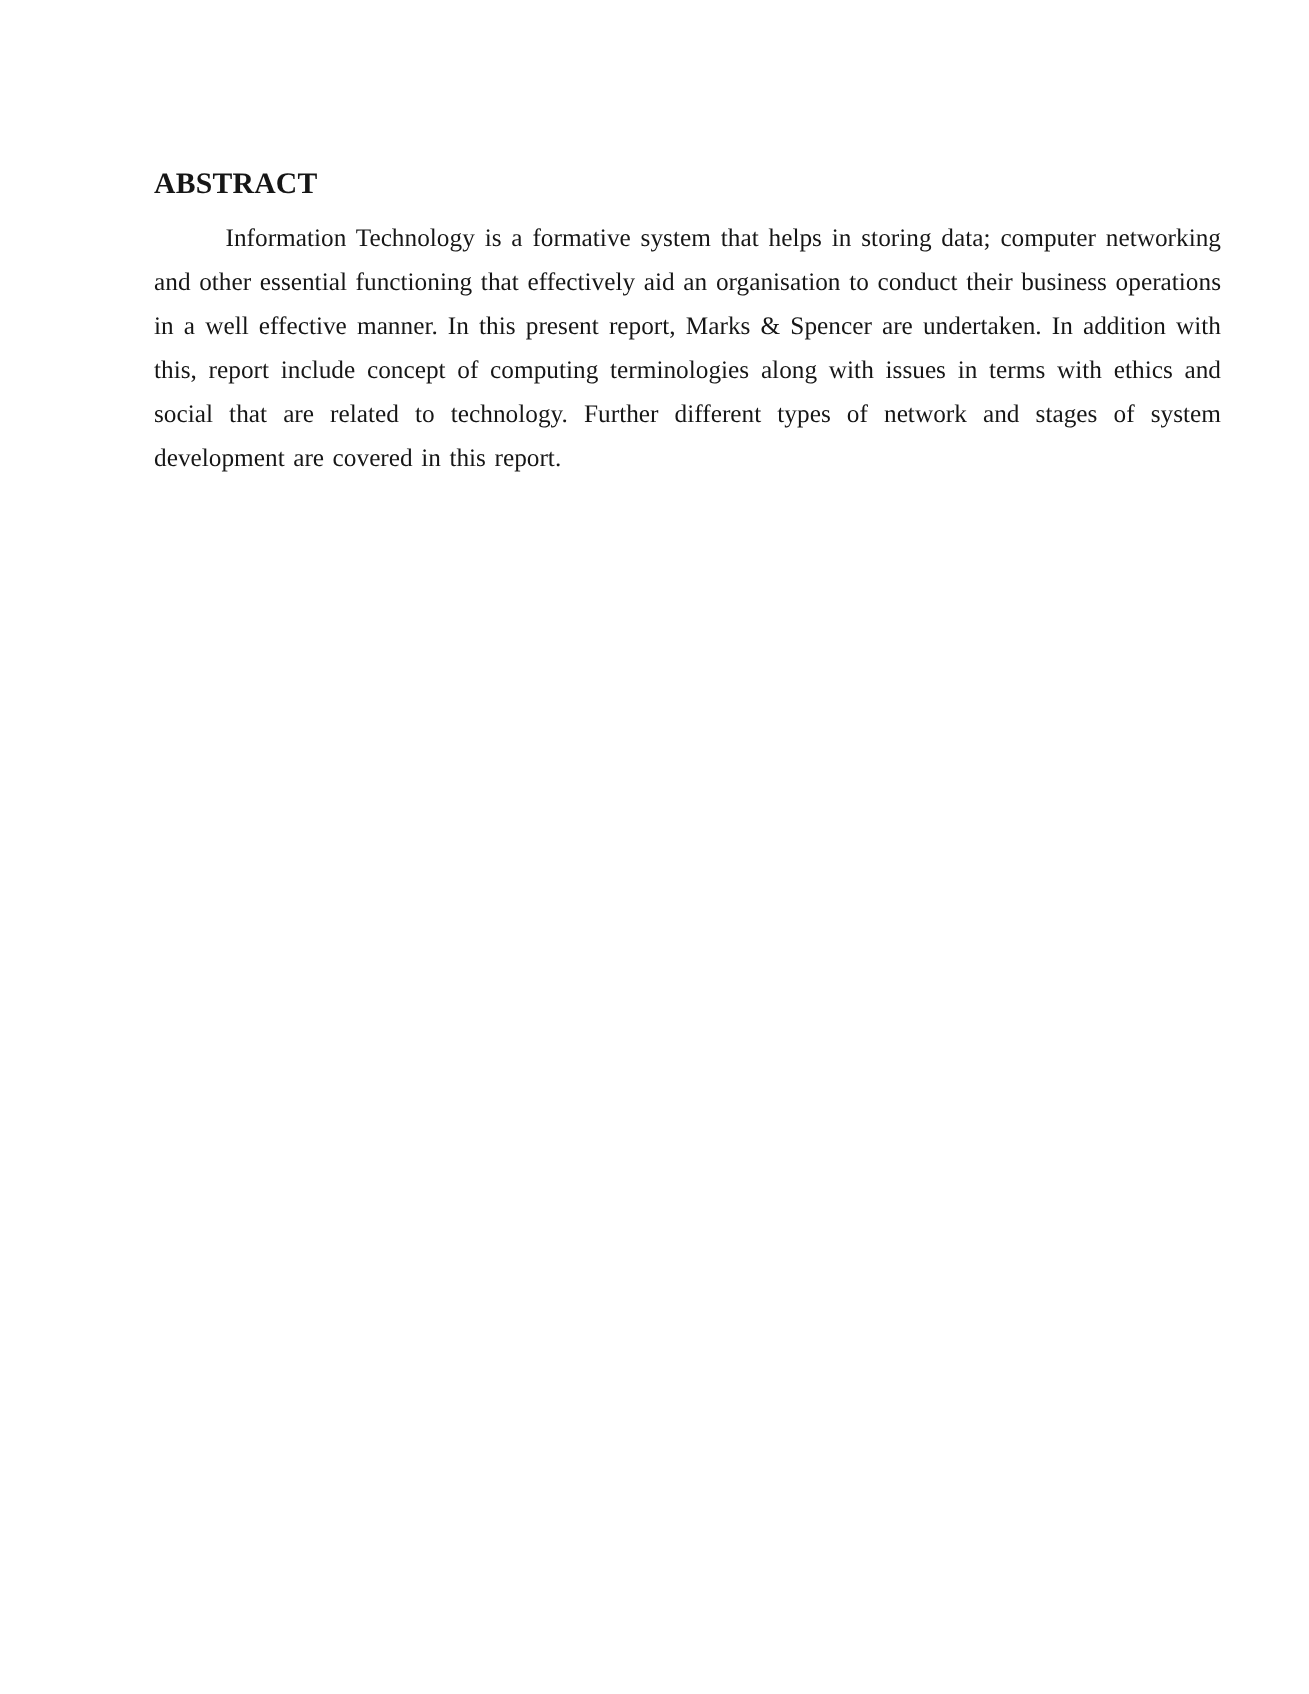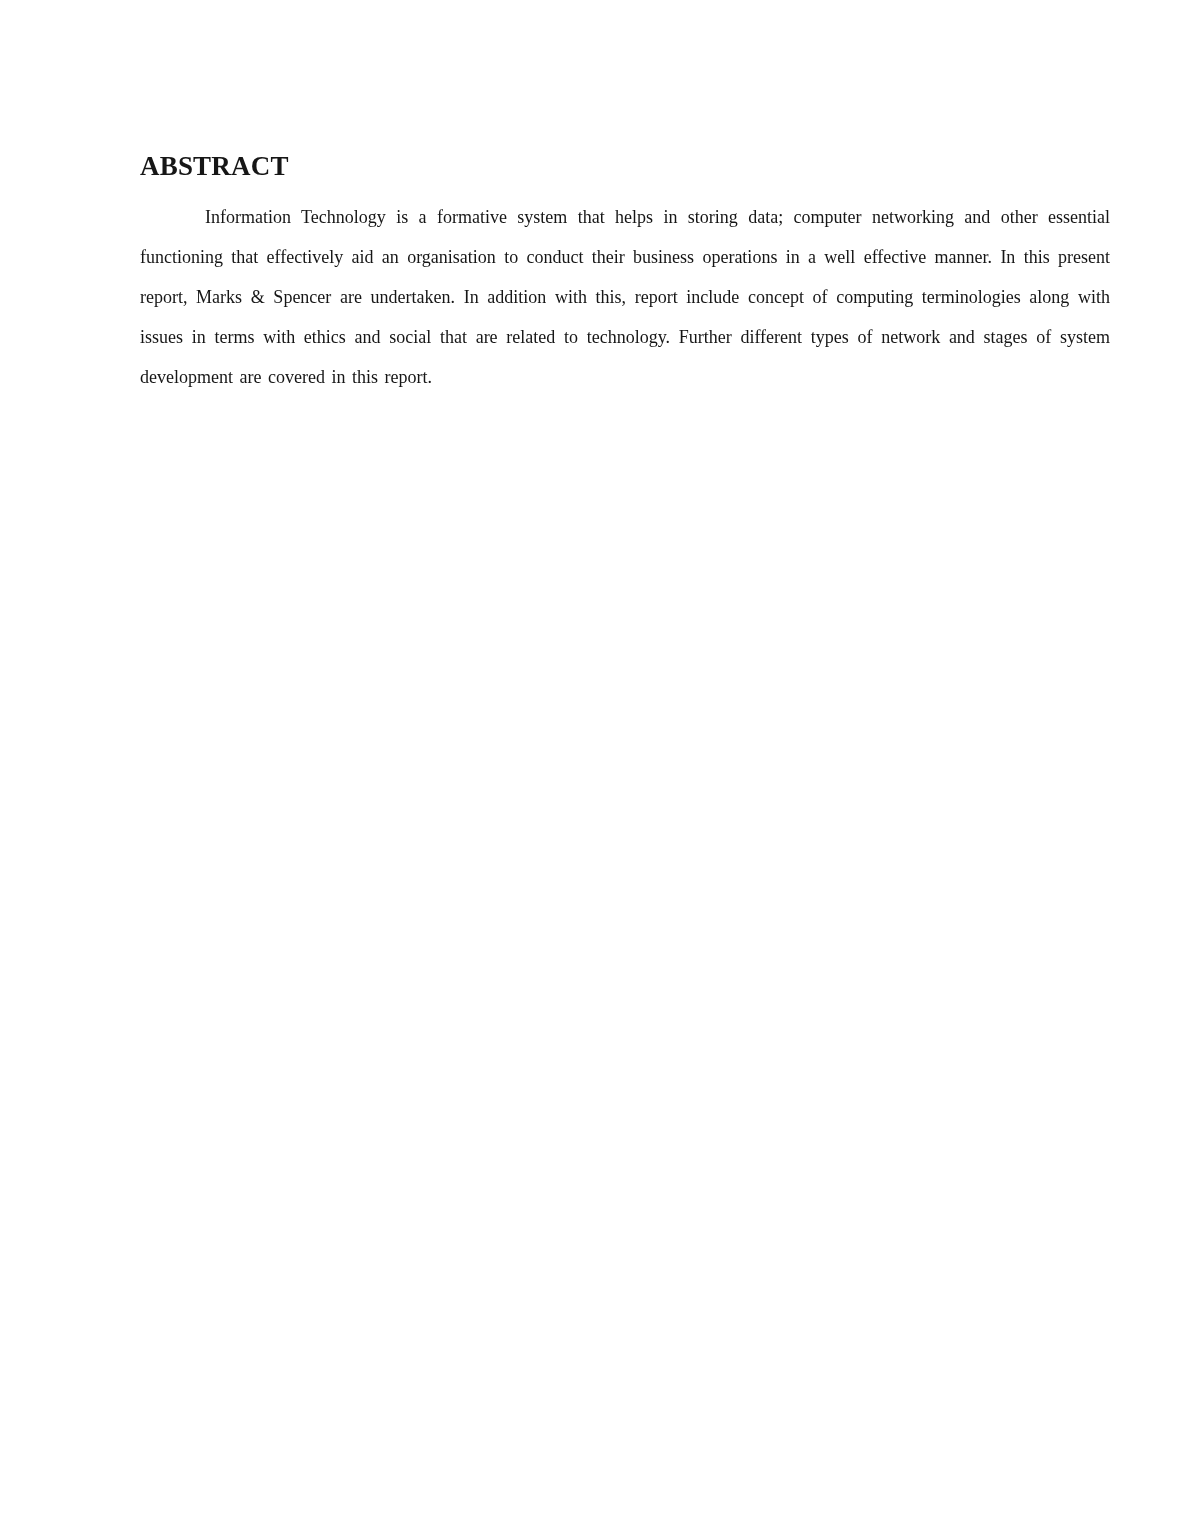--- a/index.html
+++ b/index.html
@@ -23,21 +23,21 @@
   .heading {
     margin: 0;
     font-size: 27px;
     line-height: 32px;
     font-weight: bold;
     color: #161616;
     letter-spacing: 0.2px;
   }
   .para {
     margin: 15px 0 0 0;
-    font-size: 18px;
+    font-size: 23px;
     line-height: 40px;
     color: #161616;
     text-align: justify;
     text-indent: 65px;
     word-spacing: 2px;
   }
 </style>
 </head>
 <body>
 

